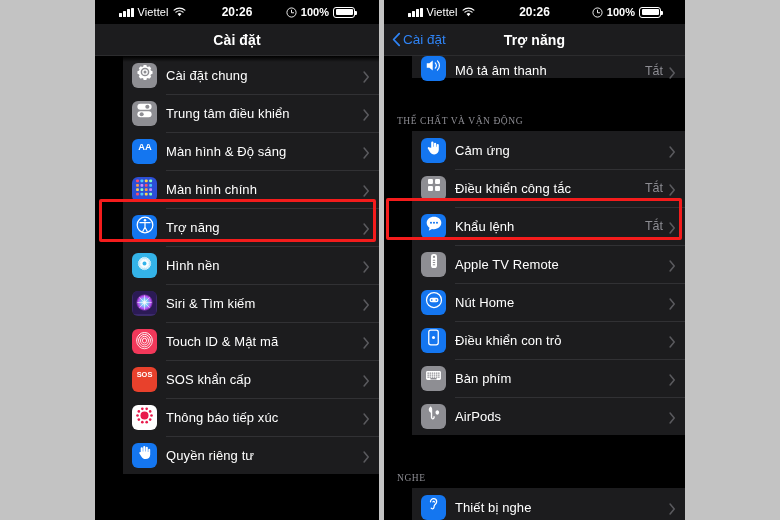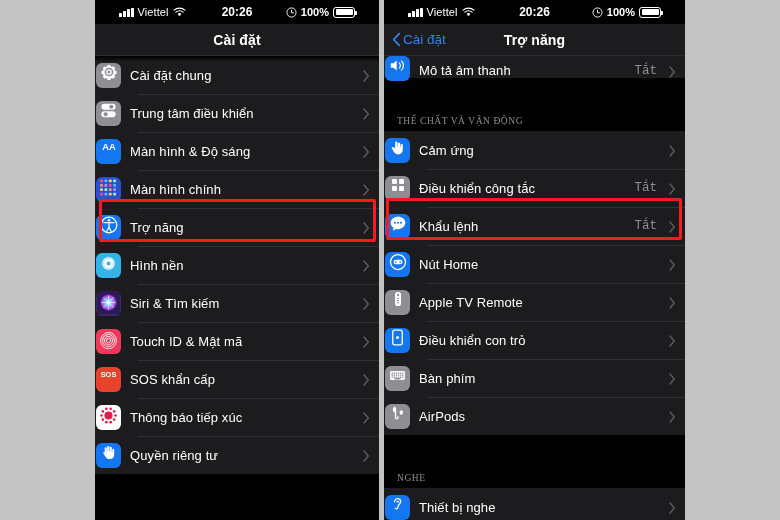--- a/index.html
+++ b/index.html
@@ -73,38 +73,38 @@
   .list { background: #000; }
   .sec-head {
     color: #8d8d93; font-size: 9.5px; letter-spacing: .55px;
     padding: 16px 0 5px 13px; background: #000; text-transform: uppercase; font-family: Liberation Serif, serif;
   }
   .sec-gap { height: 22px; background: #000; }
 
   .row {
     display: flex; align-items: center;
     height: 38px; background: #1c1c1e;
-    padding-left: 1px; position: relative;
+    padding-left: 9px; position: relative; margin-left: 28px;
   }
   .row + .row::before {
     content: ""; position: absolute; left: 43px; right: 0; top: 0;
     height: 1px; background: #313134;
   }
   .row-ico {
     width: 25px; height: 25px; border-radius: 6px;
     flex: 0 0 25px; display: flex; align-items: flex-start;
     justify-content: center; overflow: hidden;
   }
   .row-label {
     margin-left: 9px; color: #fff; font-size: 13px;
     white-space: nowrap; letter-spacing: .1px;
   }
   .row-right {
     margin-left: auto; display: flex; align-items: center;
-    gap: 12px; padding-right: 9px; font-family: Liberation Mono, monospace;
+    gap: 6px; padding-right: 9px;
   }
   .row-value { color: #8d8d93; font-size: 12.5px; }
   .chev { width: 7px; height: 12px; flex: 0 0 7px; }
 
   .row.partial { height: 22px; align-items: flex-end; }
   .row.partial .row-ico { margin-bottom: -3px; }
 
   
   .hl {
     position: absolute; border: 3px solid #f41c1c;
@@ -471,46 +471,46 @@
           </span>
       <span class="row-label">Khẩu lệnh</span>
       <span class="row-right">
             <span class="row-value">Tắt</span>
             <span class="chev"><svg viewBox="0 0 8 14" width="7" height="12">
                 <path d="M1.2 1.3 6 7l-4.8 5.7" stroke="#5a5a5e" stroke-width="1.8" fill="none" stroke-linecap="round" stroke-linejoin="round"></path>
               </svg></span>
           </span>
     </div>
         <div class="row">
-      <span class="row-ico" style="background:#1476f0">
-            <svg viewBox="0 0 24 24" width="20" height="20">
-              <circle cx="12" cy="12" r="9" stroke="#fff" stroke-width="1.5" fill="none"></circle>
-              <rect x="6.6" y="9.4" width="10.8" height="5.4" rx="2.7" fill="#fff"></rect>
-              <circle cx="9.3" cy="12.1" r="1" fill="#1476f0"></circle>
-              <circle cx="14.7" cy="12.1" r="1" fill="#1476f0"></circle>
-            </svg>
-          </span>
-      <span class="row-label">Nút Home</span>
-      <span class="row-right">
-            <span class="chev"><svg viewBox="0 0 8 14" width="7" height="12">
-                <path d="M1.2 1.3 6 7l-4.8 5.7" stroke="#5a5a5e" stroke-width="1.8" fill="none" stroke-linecap="round" stroke-linejoin="round"></path>
-              </svg></span>
-          </span>
-    </div>
-        <div class="row">
       <span class="row-ico" style="background:#8e8e93">
             <svg viewBox="0 0 24 24" width="18" height="18">
               <rect x="8" y="2.6" width="8" height="18.8" rx="3.4" fill="#fff"></rect>
               <circle cx="12" cy="6.6" r="1.5" fill="#8e8e93"></circle>
               <rect x="10.3" y="10.2" width="3.4" height="1.5" rx=".7" fill="#8e8e93"></rect>
               <rect x="10.3" y="13.2" width="3.4" height="1.5" rx=".7" fill="#8e8e93"></rect>
               <rect x="10.3" y="16.2" width="3.4" height="1.5" rx=".7" fill="#8e8e93"></rect>
             </svg>
           </span>
       <span class="row-label">Apple TV Remote</span>
+      <span class="row-right">
+            <span class="chev"><svg viewBox="0 0 8 14" width="7" height="12">
+                <path d="M1.2 1.3 6 7l-4.8 5.7" stroke="#5a5a5e" stroke-width="1.8" fill="none" stroke-linecap="round" stroke-linejoin="round"></path>
+              </svg></span>
+          </span>
+    </div>
+        <div class="row">
+      <span class="row-ico" style="background:#1476f0">
+            <svg viewBox="0 0 24 24" width="20" height="20">
+              <circle cx="12" cy="12" r="9" stroke="#fff" stroke-width="1.5" fill="none"></circle>
+              <rect x="6.6" y="9.4" width="10.8" height="5.4" rx="2.7" fill="#fff"></rect>
+              <circle cx="9.3" cy="12.1" r="1" fill="#1476f0"></circle>
+              <circle cx="14.7" cy="12.1" r="1" fill="#1476f0"></circle>
+            </svg>
+          </span>
+      <span class="row-label">Nút Home</span>
       <span class="row-right">
             <span class="chev"><svg viewBox="0 0 8 14" width="7" height="12">
                 <path d="M1.2 1.3 6 7l-4.8 5.7" stroke="#5a5a5e" stroke-width="1.8" fill="none" stroke-linecap="round" stroke-linejoin="round"></path>
               </svg></span>
           </span>
     </div>
         <div class="row">
       <span class="row-ico" style="background:#1476f0">
             <svg viewBox="0 0 24 24" width="19" height="19">
               <rect x="6" y="2.8" width="12" height="18.4" rx="2.6" stroke="#fff" stroke-width="1.6" fill="none"></rect>

